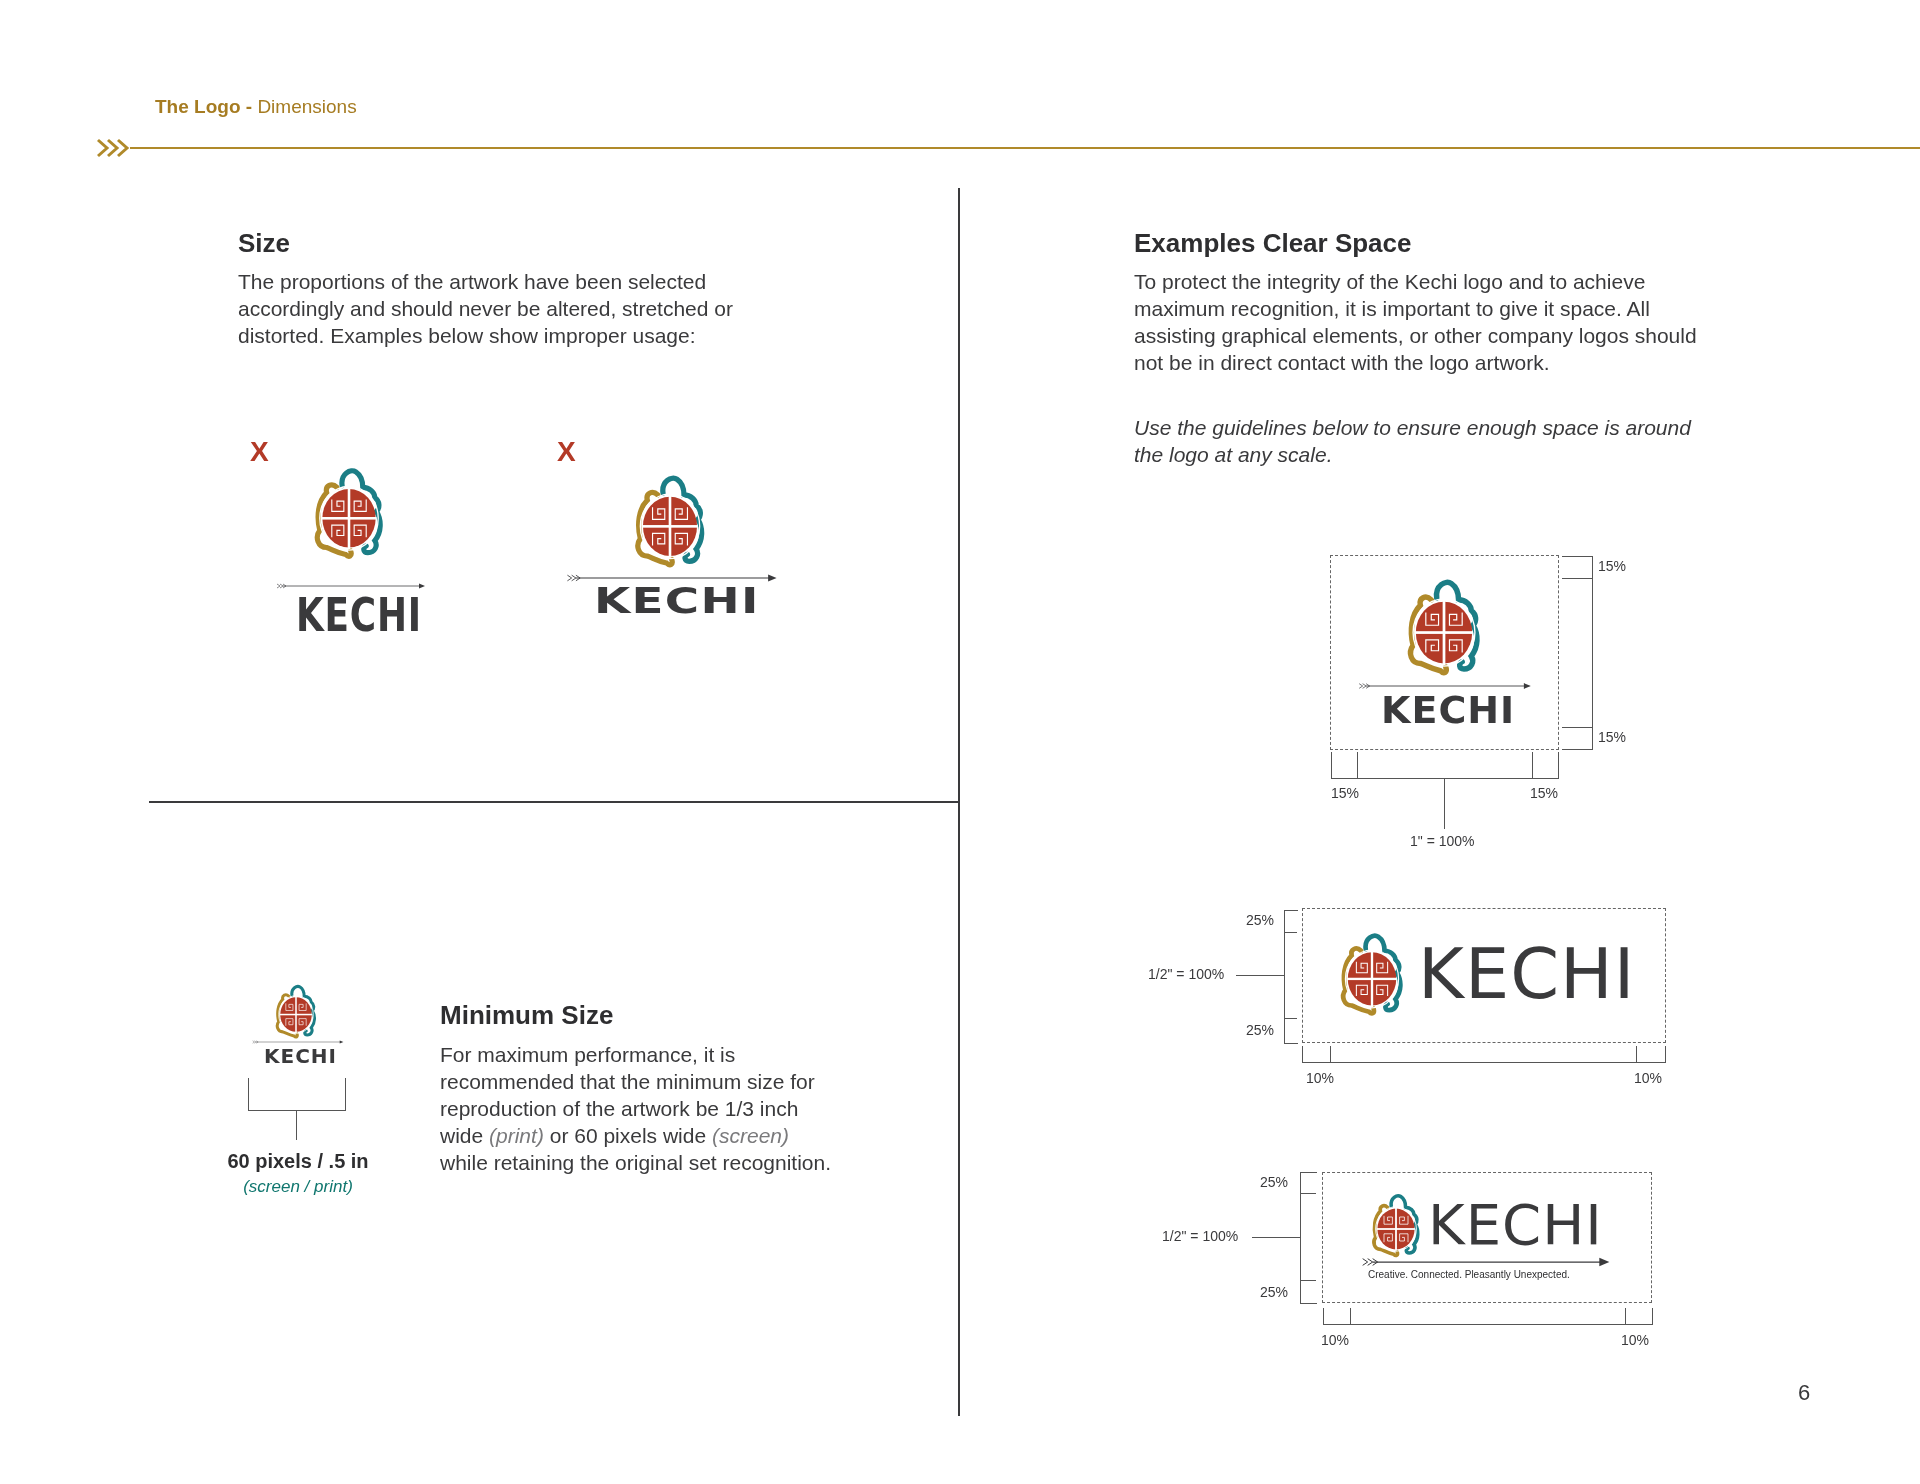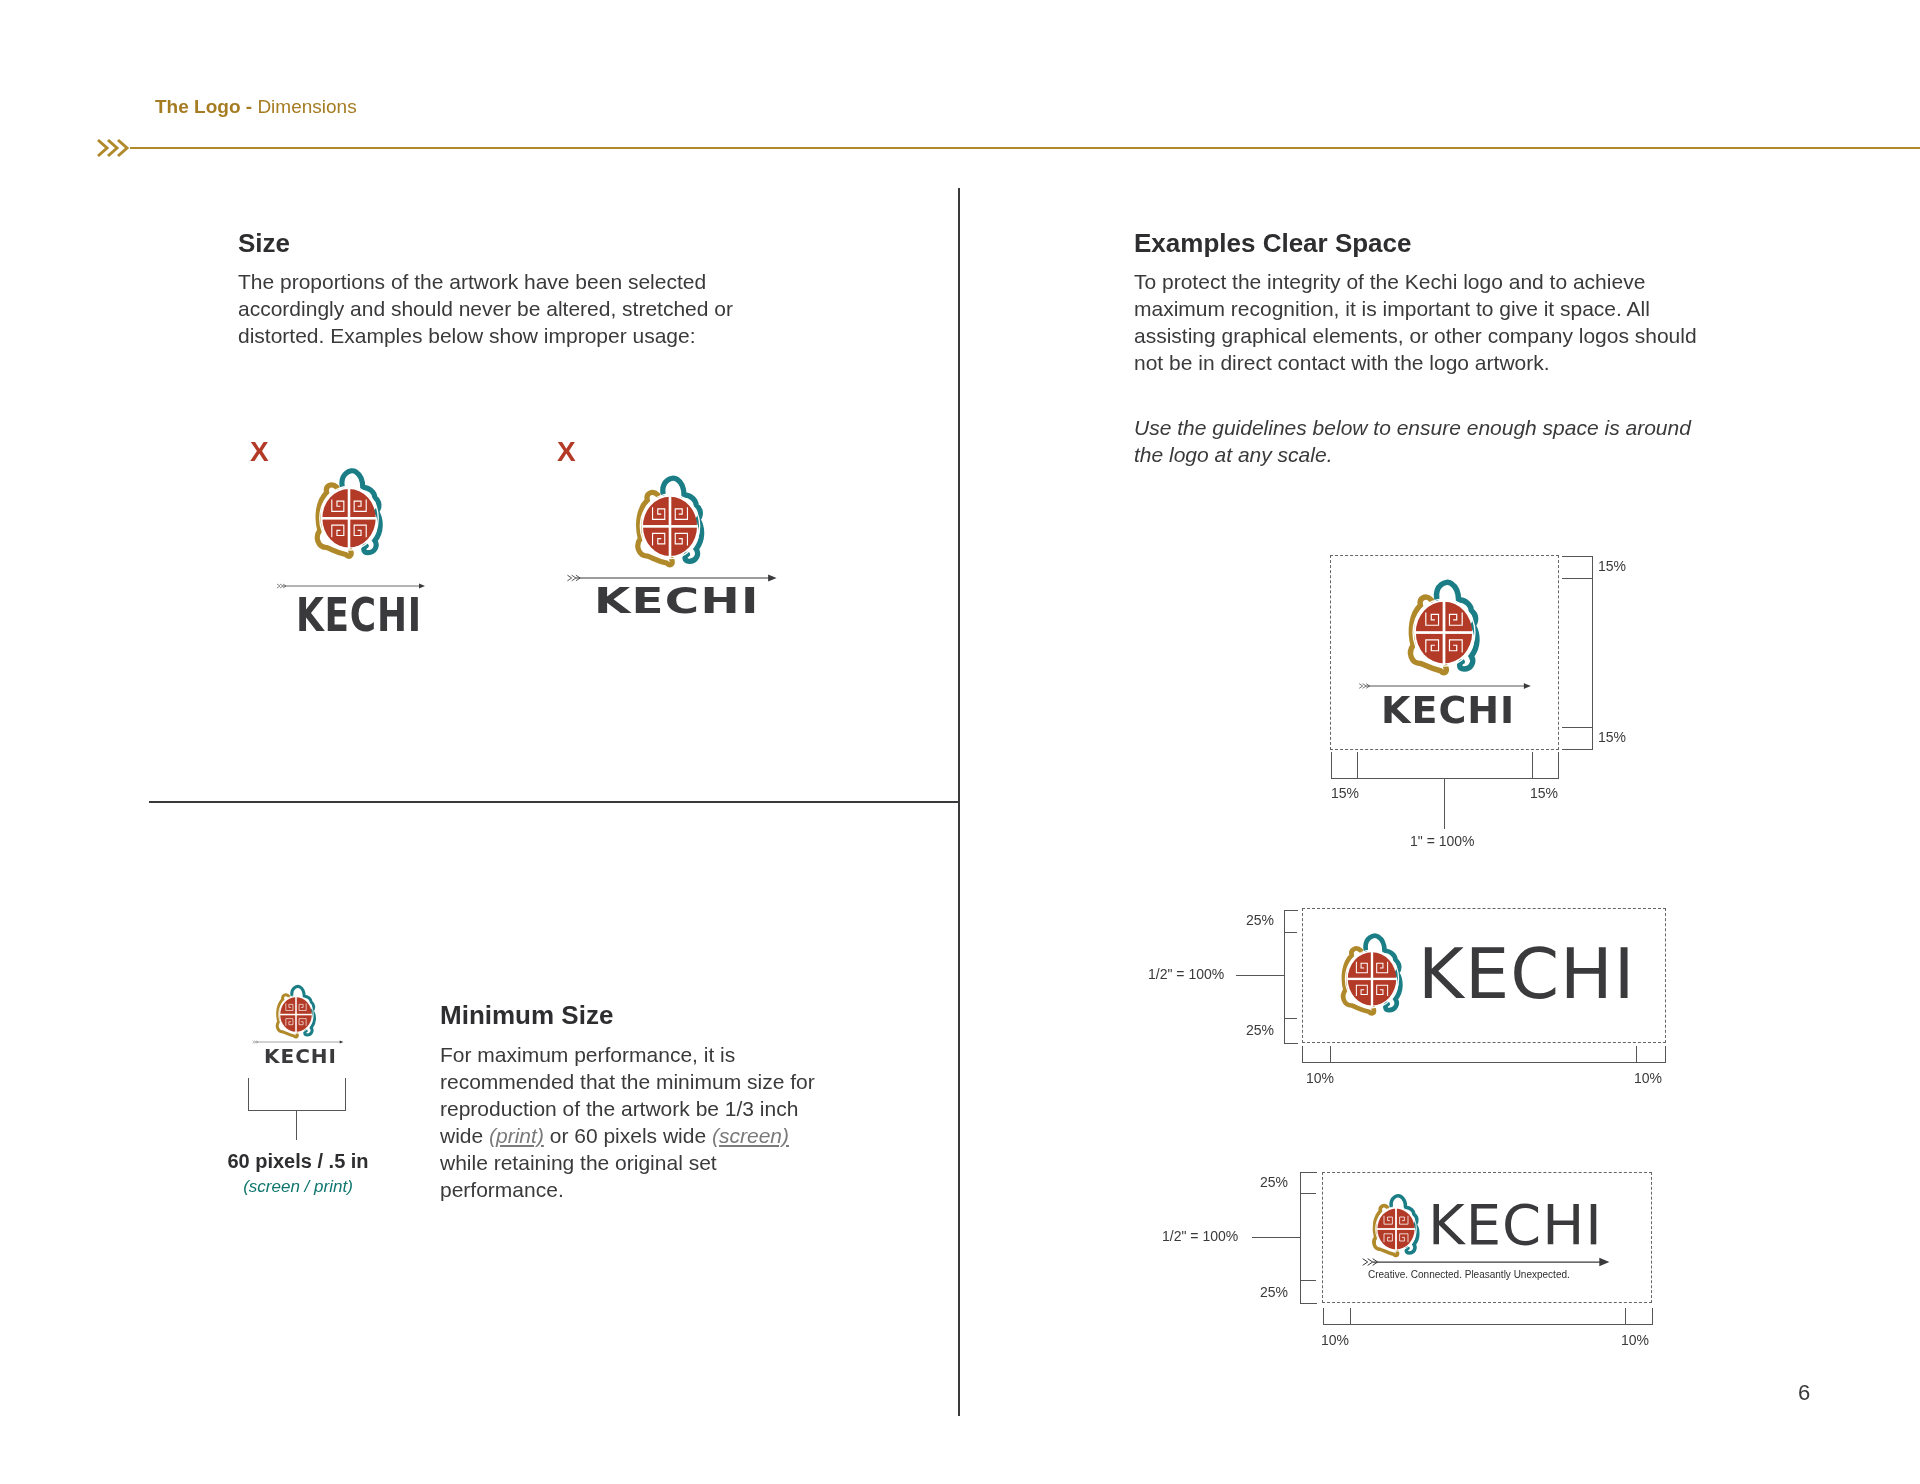--- a/index.html
+++ b/index.html
@@ -7,21 +7,21 @@
          font-family: "Liberation Sans", "DejaVu Sans", sans-serif; color: #3a3a3c; }
   .abs { position: absolute; }
   .hdr-title { left: 155px; top: 96px; font-size: 19px; color: #a67c22; white-space: nowrap; }
   .hdr-title b { font-weight: 700; }
   .hdr-line { left: 130px; top: 147px; width: 1790px; height: 2px; background: #b08a2a; }
   .hdr-arrows { left: 96px; top: 137px; width: 40px; height: 22px; }
   .vdiv { left: 958px; top: 188px; width: 2px; height: 1228px; background: #3a3a3c; }
   .hdiv { left: 149px; top: 801px; width: 810px; height: 2px; background: #3a3a3c; }
   h2 { margin: 0; font-size: 26px; font-weight: 700; color: #2e2e30; }
   .body { font-size: 21px; line-height: 27px; color: #3a3a3c; }
-  .light-i { font-style: italic; color: #7a7a7c; text-decoration: underline; }
+  .light-i { font-style: italic; color: #7a7a7c; }
   .x-mark { font-size: 28px; font-weight: 700; color: #b33a27; }
   .lbl { font-size: 14px; color: #3a3a3c; white-space: nowrap; }
   .bracket { position: absolute; border-color: #555; border-style: solid; border-width: 0; }
   .dashbox { position: absolute; border: 1.5px dashed #666; }
   .pgnum { left: 1798px; top: 1380px; font-size: 22px; color: #3a3a3c; }
   .kechi-word { font-family: "DejaVu Sans", sans-serif; font-weight: 400; color: #3a3a3c; letter-spacing: 1px; }
 </style>
 </head>
 <body>
 
@@ -94,21 +94,21 @@
   <svg class="abs" style="left:252px; top:1038px;" width="92" height="8">
       <use href="#arrow" width="92" height="8"></use>
     </svg>
   <div class="abs kechi-word" style="left:264px; top:1044px; font-size:20px; font-weight:700;">KECHI</div>
   <div class="bracket" style="left:248px; top:1078px; width:96px; height:32px; border-left-width:1.5px; border-right-width:1.5px; border-bottom-width:1.5px;"></div>
   <div class="bracket" style="left:296px; top:1110px; width:0; height:30px; border-left-width:1.5px;"></div>
   <div class="abs" style="left:210px; top:1150px; width:176px; text-align:center; font-size:20px; font-weight:700; color:#2e2e30;">60 pixels  / .5 in</div>
   <div class="abs" style="left:210px; top:1177px; width:176px; text-align:center; font-size:17px; font-style:italic; color:#0f766e;">(screen / print)</div>
 
   <h2 class="abs" style="left:440px; top:1000px;">Minimum Size</h2>
-  <p class="abs body" style="left:440px; top:1041px; width:400px; margin:0;"><span>For maximum performance, it is recommended that the minimum size for reproduction of the artwork be 1/3 inch wide </span><span class="light-i">(print)</span><span> or 60 pixels wide </span><span class="light-i">(screen)</span><span> while retaining the original set performance.</span></p>
+  <p class="abs body" style="left:440px; top:1041px; width:400px; margin:0;"><span>For maximum performance, it is recommended that the minimum size for reproduction of the artwork be 1/3 inch wide </span><span class="light-i">(print)</span><span> or 60 pixels wide </span><span class="light-i">(screen)</span><span> while retaining the original set recognition.</span></p>
 </section>
 
 <section>
   <h2 class="abs" style="left:1134px; top:228px;">Examples Clear Space</h2>
   <p class="abs body" style="left:1134px; top:268px; width:580px; margin:0;">To protect the integrity of the Kechi logo and to achieve maximum recognition, it is important to give it space. All assisting graphical elements, or other company logos should not be in direct contact with the logo artwork.</p>
   <p class="abs body" style="left:1134px; top:414px; width:580px; margin:0; font-style:italic;">Use the guidelines below to ensure enough space is around the logo at any scale.</p>
 
   <div>
     <div class="dashbox" style="left:1330px; top:555px; width:227px; height:193px;"></div>
     <svg class="abs" style="left:1398px; top:578px;" width="92" height="100">

